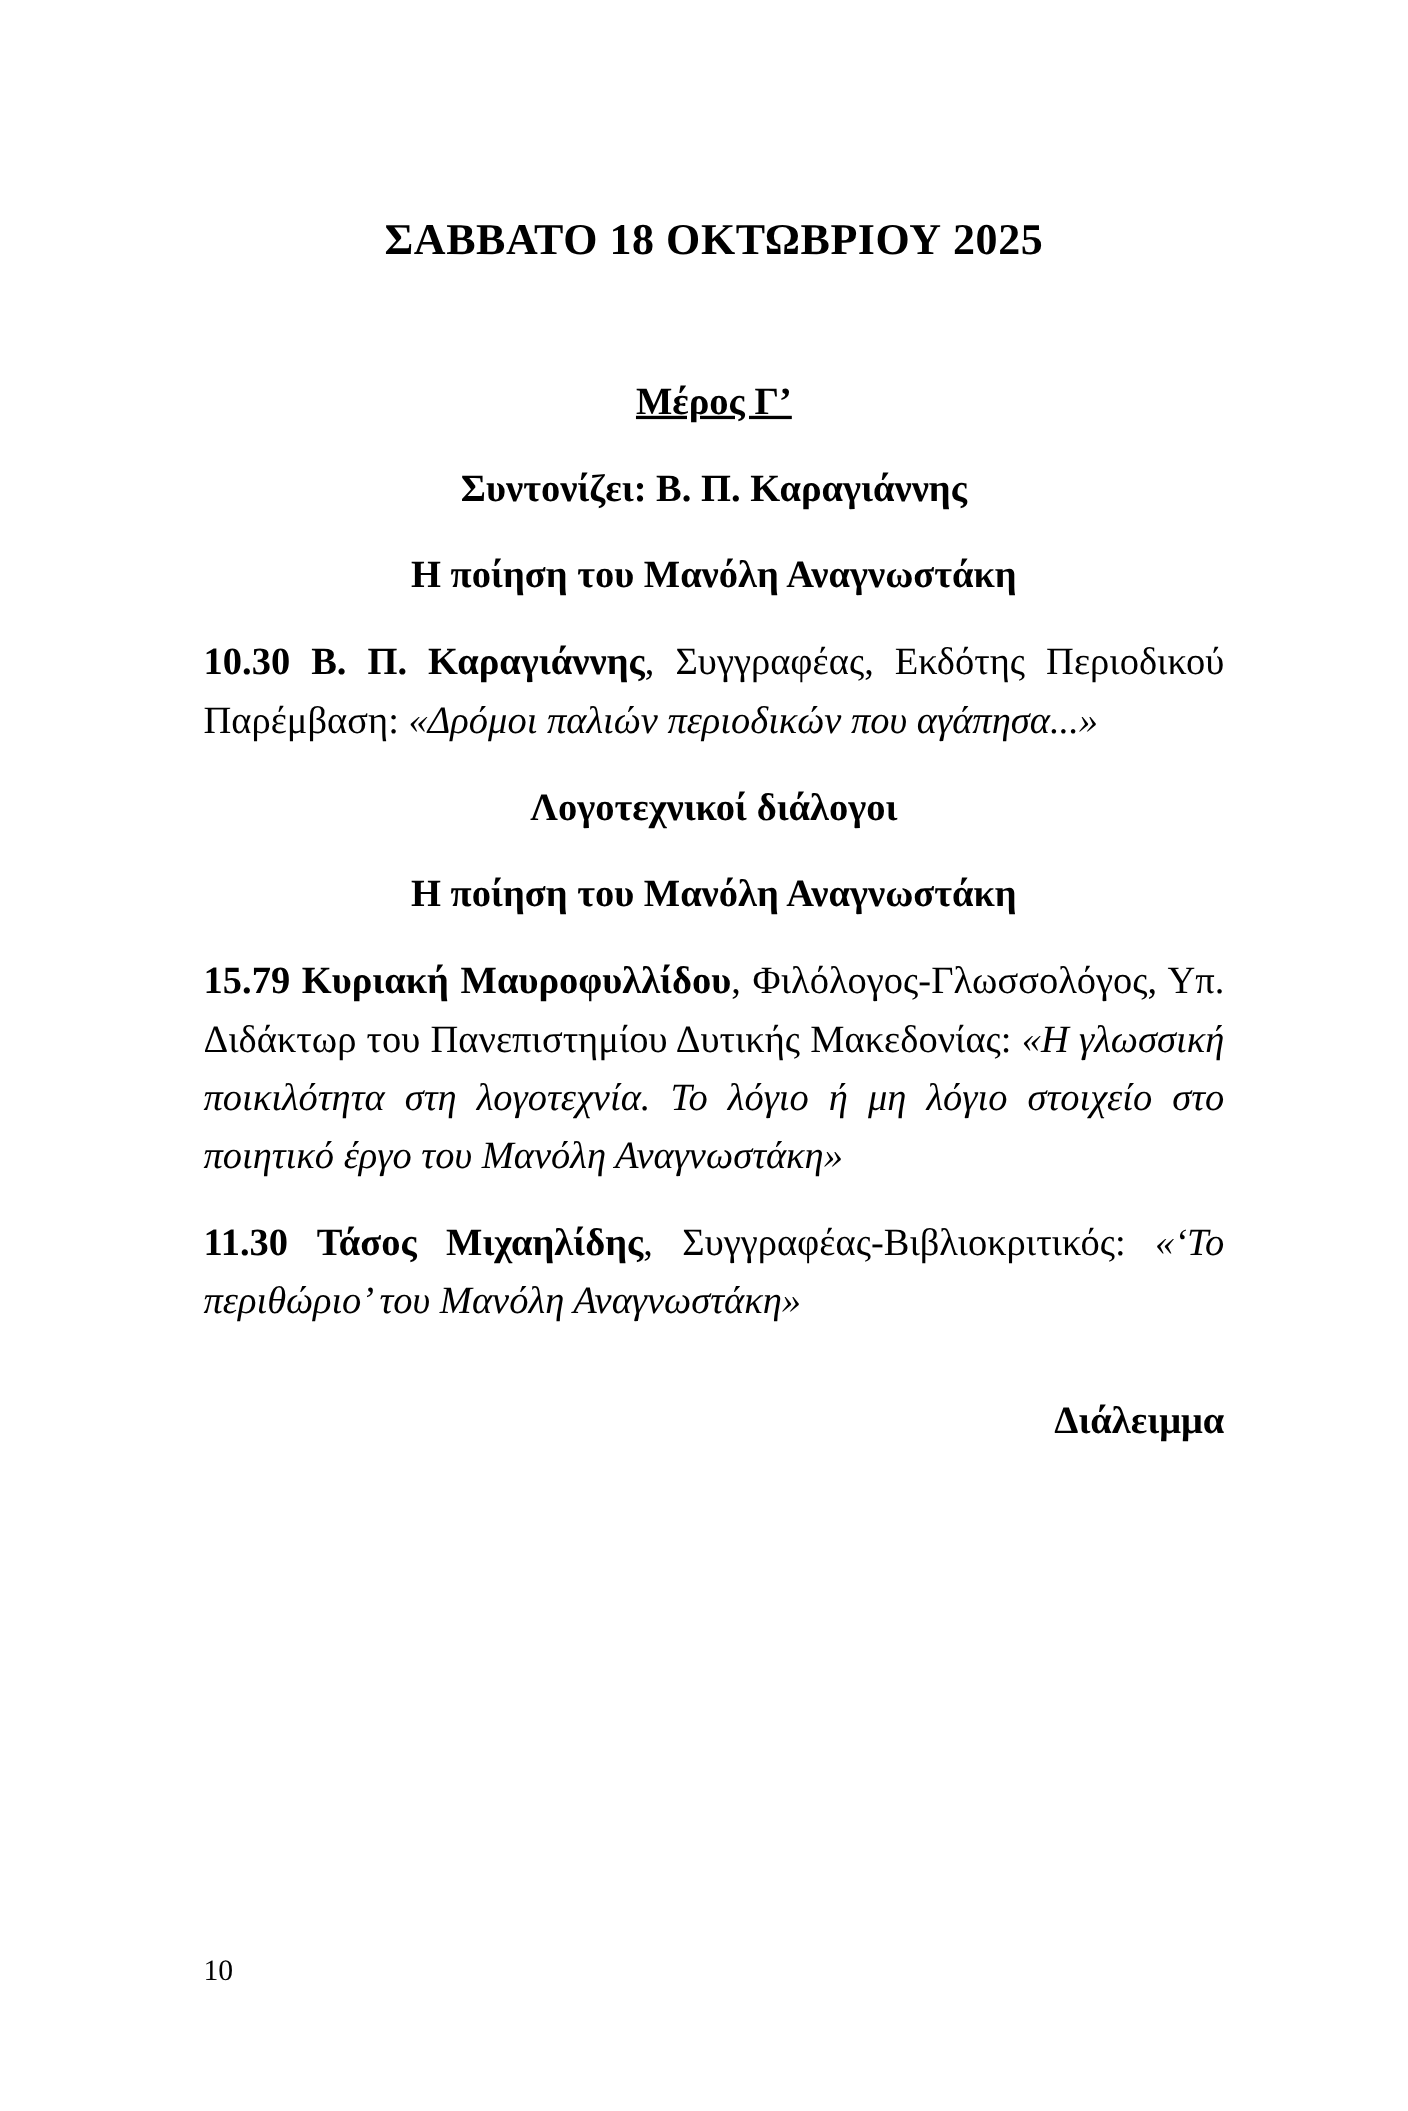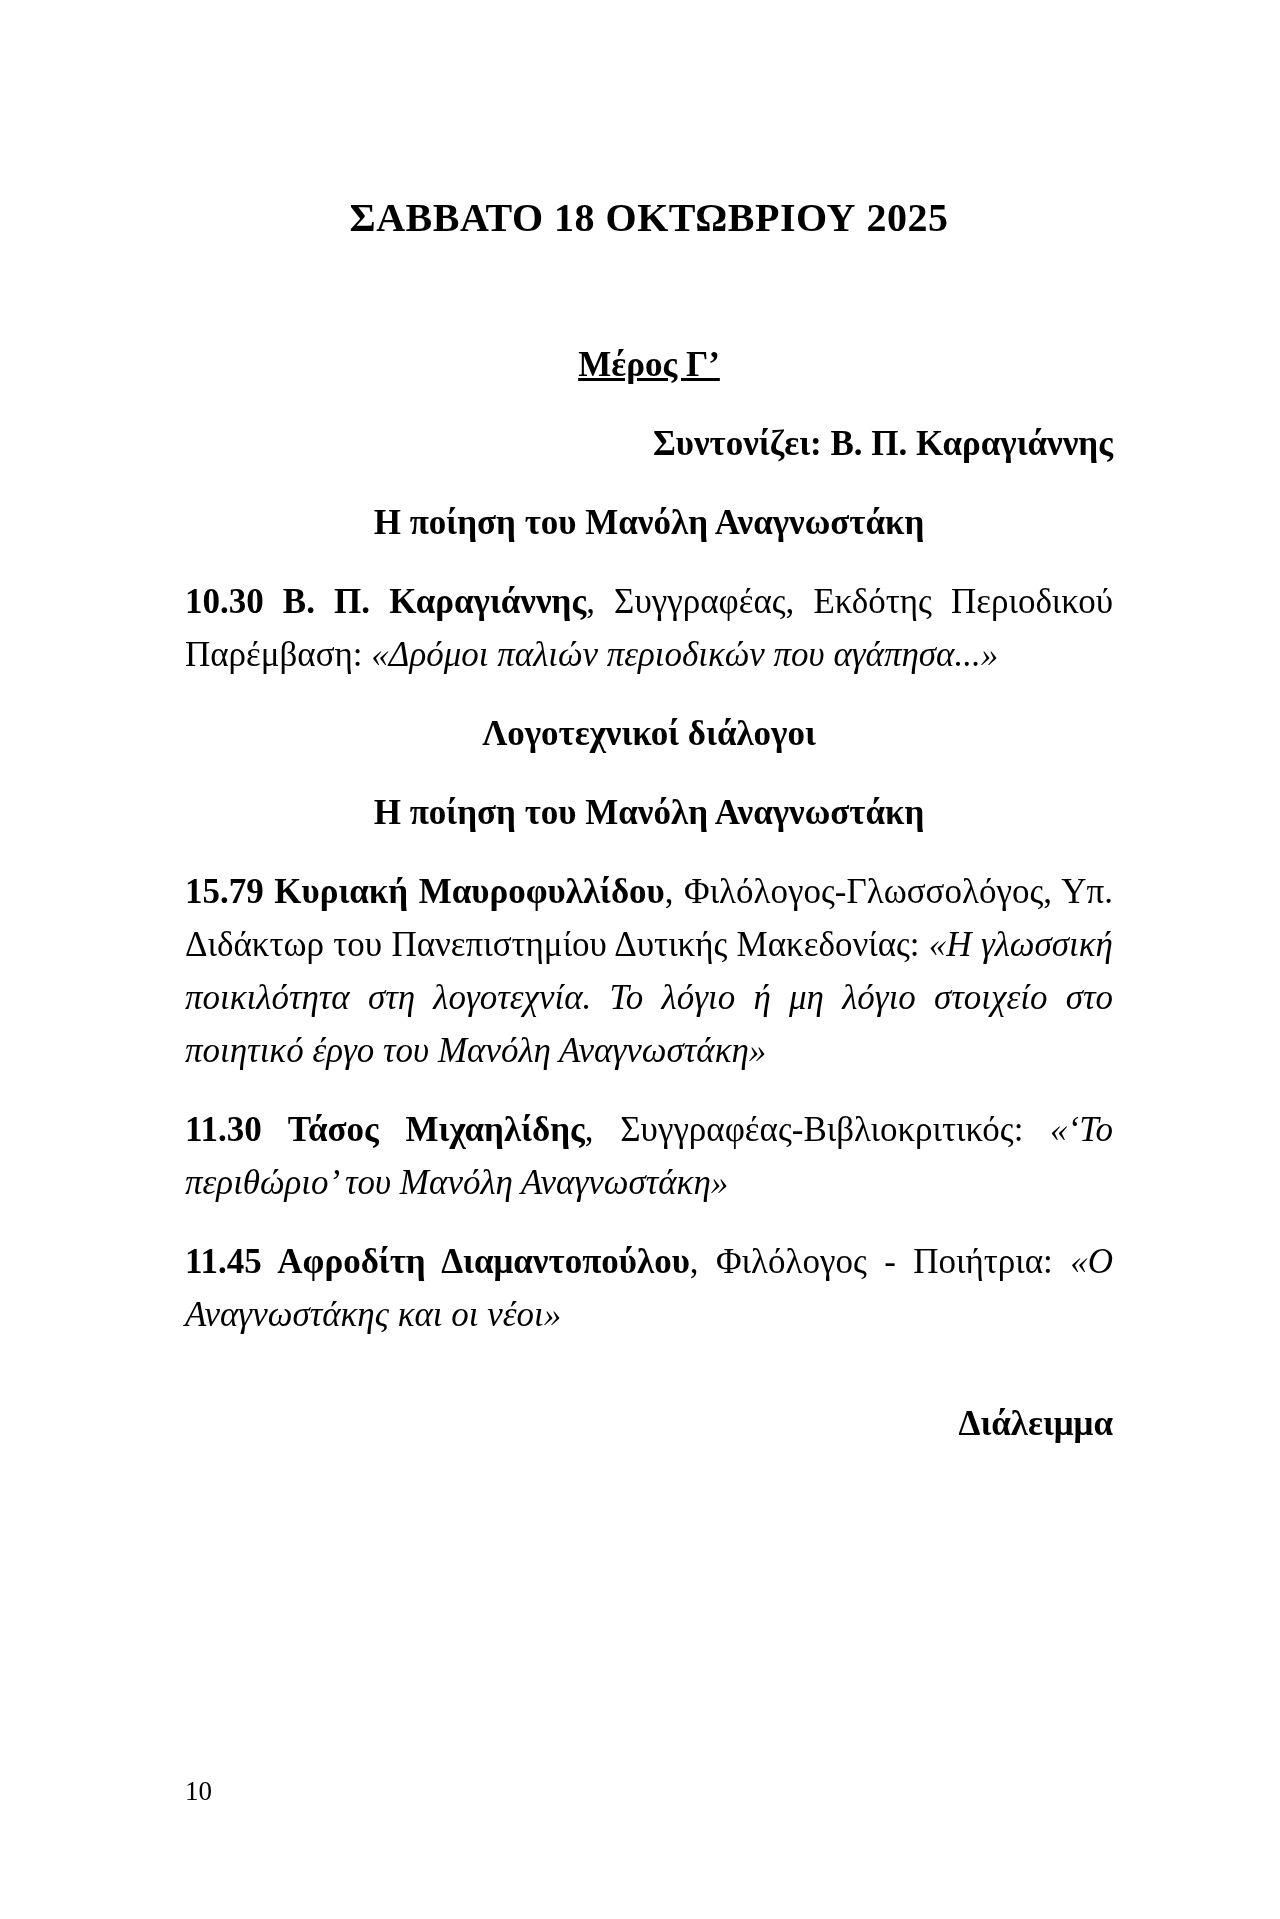--- a/index.html
+++ b/index.html
@@ -33,21 +33,21 @@
   .h-center {
     font-size: 35px;
     font-weight: 700;
     line-height: 53px;
     text-align: center;
   }
   .line-left {
     font-size: 35px;
     font-weight: 700;
     line-height: 53px;
-    text-align: right;
+    text-align: center;
   }
   .para {
     font-size: 35px;
     line-height: 53px;
     text-align: justify;
     margin: 26px 0 0 0;
   }
   .part-heading { margin-top: 94px; text-decoration: underline; }
   .mt { margin-top: 26px; }
   .break-heading { margin-top: 56px; text-align: right; }
@@ -81,20 +81,19 @@
 
     <div class="h-center mt">Λογοτεχνικοί διάλογοι</div>
 
 
     <div class="h-center mt">Η ποίηση του Μανόλη Αναγνωστάκη</div>
 
     <p class="para"><span class="b">15.79 Κυριακή Μαυροφυλλίδου</span><span>, Φιλόλογος-Γλωσσολόγος, Υπ. Διδάκτωρ του Πανεπιστημίου Δυτικής Μακεδονίας: </span><span class="i">«Η γλωσσική ποικιλότητα στη λογοτεχνία. Το λόγιο ή μη λόγιο στοιχείο στο ποιητικό έργο του Μανόλη Αναγνωστάκη»</span></p>
 
     <p class="para"><span class="b">11.30 Τάσος Μιχαηλίδης</span><span>, Συγγραφέας-Βιβλιοκριτικός: </span><span class="i">«‘Το περιθώριο’ του Μανόλη Αναγνωστάκη»</span></p>
 
-    <p class="para"><span class="b">11.45 Αφροδίτη Διαμαντοπούλου</span><span>, Φιλόλογος - Ποιήτρια: </span><span class="i">«Ο Αναγνωστάκης και οι νέοι»</span></p>
 
     <div class="h-center break-heading">Διάλειμμα</div>
 
   </div>
 
   <div class="pageno">10</div>
 </div>
 
 </body></html>

